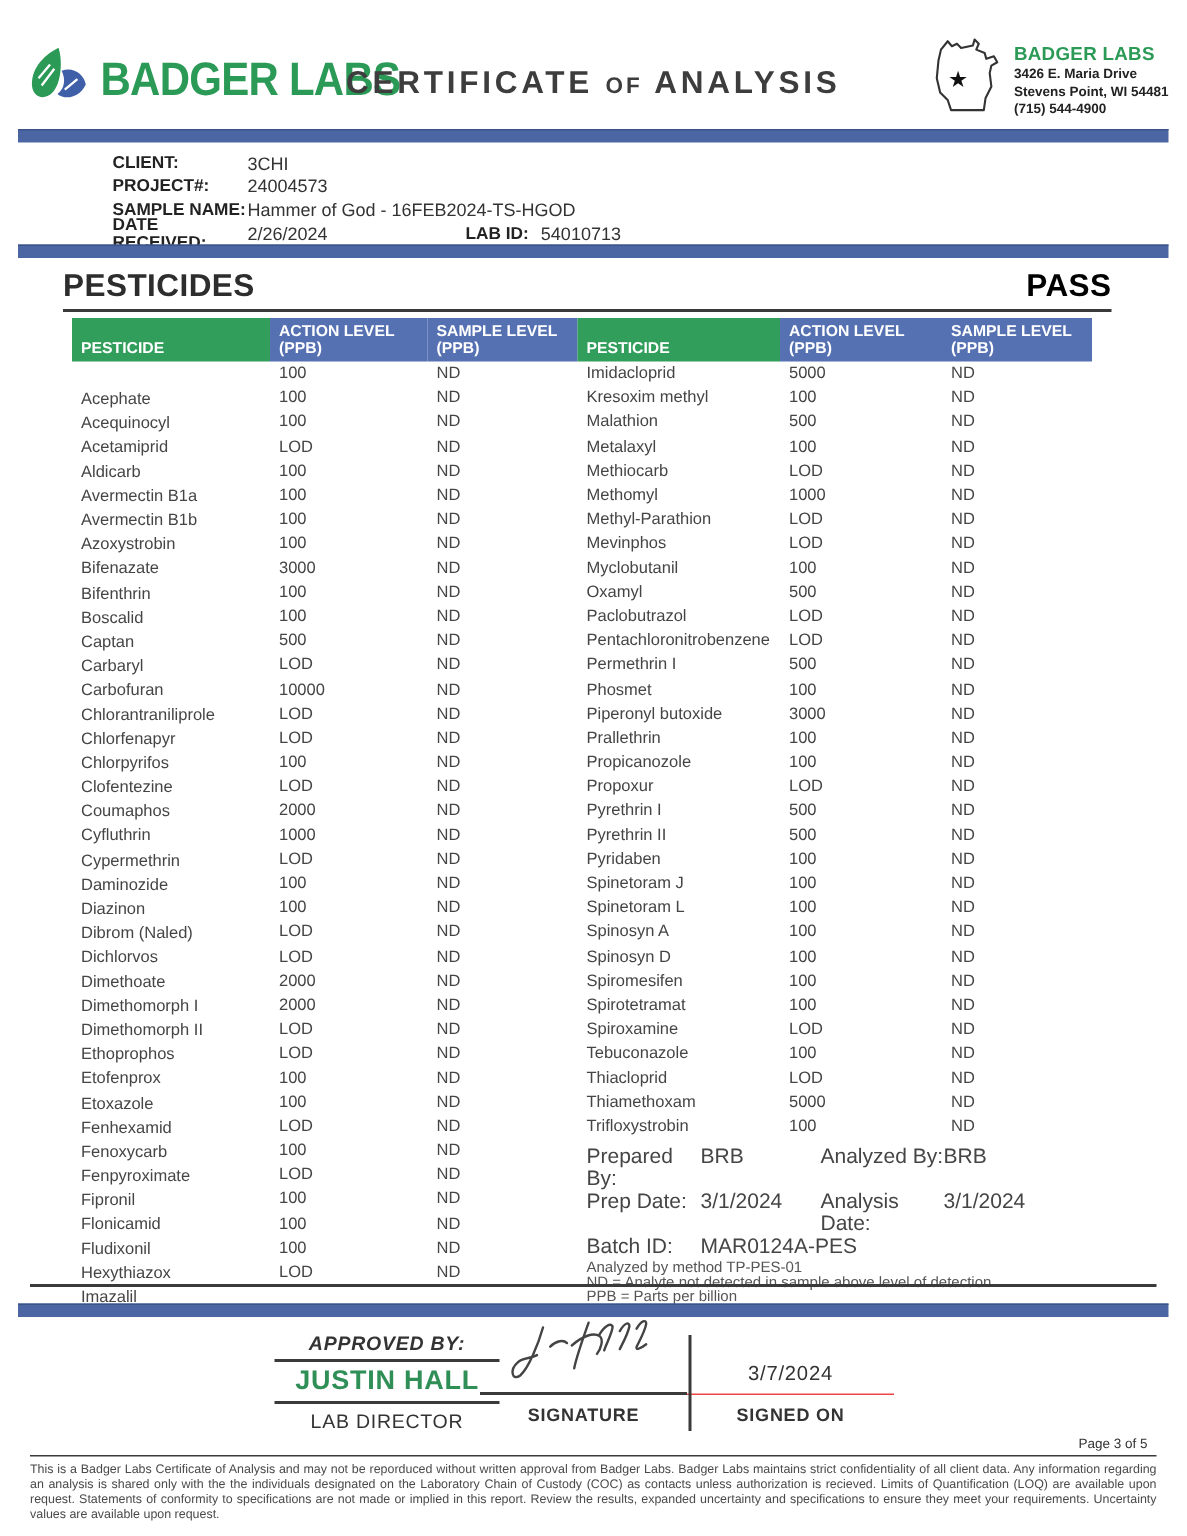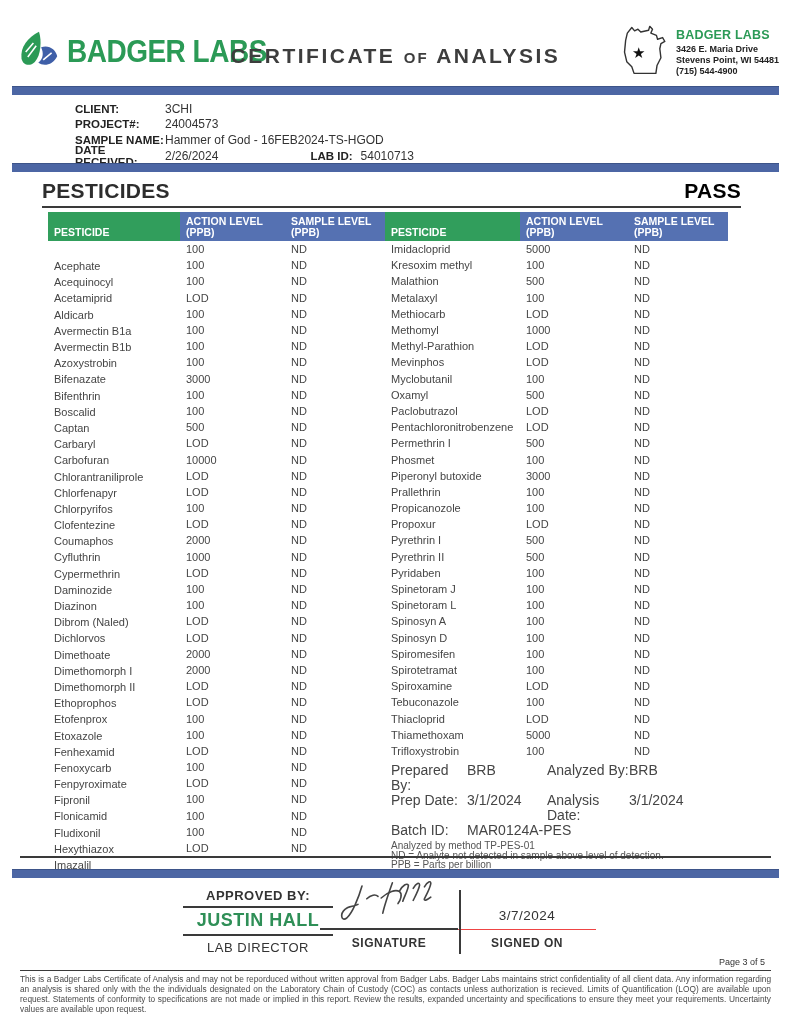--- a/index.html
+++ b/index.html
@@ -55,21 +55,21 @@
 
   
   .meta { margin-top:4px; padding:0 0 0 6px; width:337px; border-bottom:2px solid #3a3a3a; padding-bottom:6px; }
   .meta-grid { display:grid; grid-template-columns:76px 80px 82px auto; font-size:14px; color:#454545; line-height:15px; }
   .meta-grid .ml { font-weight:400; }
   .meta-notes { margin-top:3px; font-size:10px; color:#555; line-height:9.5px; }
 
   
   .approval { position:absolute; top:888px; left:0; right:0; height:70px; }
   .approved-col { position:absolute; left:183px; width:150px; text-align:center; }
-  .approved-by { font-size:13px; font-weight:700; color:#333; letter-spacing:0.5px; padding-bottom:3px; border-bottom:2px solid #3a3a3a; }
+  .approved-by { font-size:13px; font-weight:700; color:#333; letter-spacing:0.5px; padding-bottom:3px; border-bottom:2px solid #3a3a3a;font-style:italic; }
   .approver { font-size:18px; font-weight:700; color:#2f8f57; letter-spacing:0.5px; padding:2px 0 3px; border-bottom:2px solid #3a3a3a; }
   .approver-title { font-size:13px; color:#333; padding-top:4px; letter-spacing:0.5px; }
   .sig-zone { position:absolute; left:320px; width:292px; top:0; }
   .sig-cells { display:flex; }
   .sig-cell { width:138px; height:42px; border-bottom:2px solid #3a3a3a; position:relative; }
   .date-cell { width:138px; height:42px; border-bottom:1px solid #ef4444; display:flex; align-items:flex-end; justify-content:center; font-size:13.5px; color:#333; padding-bottom:6px; letter-spacing:0.5px; }
   .sig-divider { position:absolute; left:139px; top:2px; width:2px; height:64px; background:#3a3a3a; }
   .sig-labels { display:flex; }
   .sig-label { width:138px; text-align:center; font-size:12px; font-weight:700; color:#333; padding-top:6px; letter-spacing:0.5px; }
   .sig-svg { position:absolute; left:18px; bottom:-4px; }

